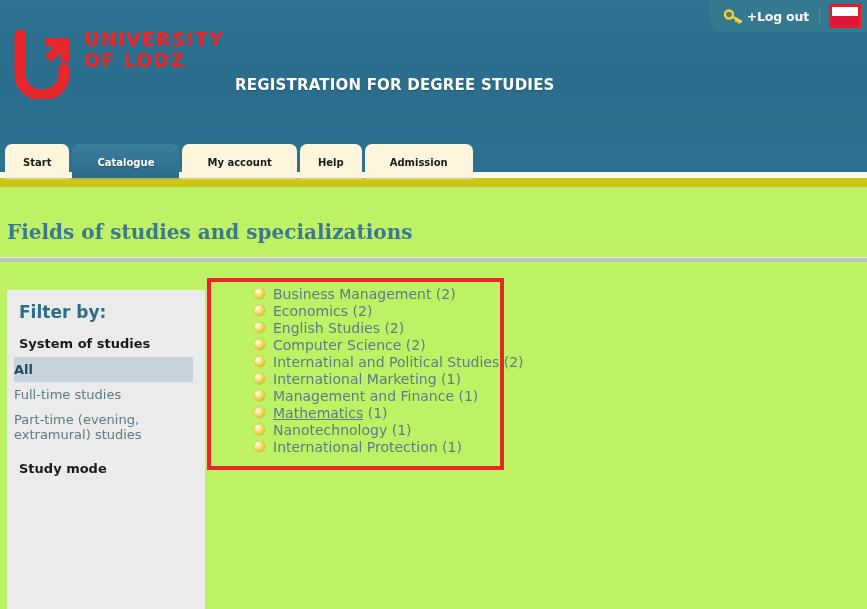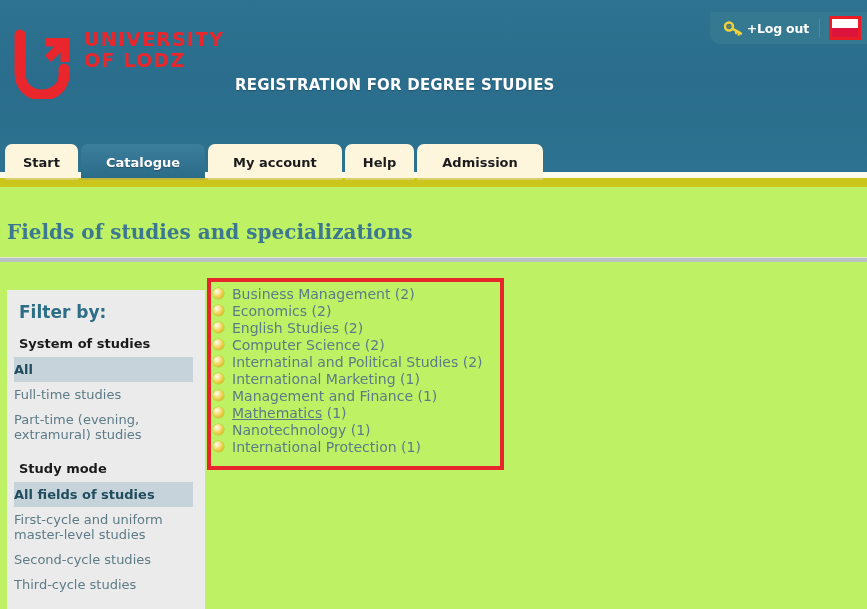--- a/index.html
+++ b/index.html
@@ -27,21 +27,21 @@
     left: 0; top: 0;
     width: 867px;
     height: 172px;
     background: linear-gradient(180deg, #2e7391 0%, #2a6d8c 45%, #2d7290 100%);
   }
 
   
   .loginbar {
     position: absolute;
     right: 0;
-    top: 12px;
+    top: 0;
     height: 32px;
     background: #34798f;
     border-radius: 0 0 0 10px;
     display: flex;
     align-items: center;
     padding: 0 6px 0 14px;
     box-sizing: border-box;
   }
   .key-icon {
     width: 20px; height: 16px;
@@ -124,21 +124,21 @@
     background: #fdf6dd;
     border-radius: 7px 7px 0 0;
     display: flex;
     align-items: center;
     justify-content: center;
     padding: 0 18px;
     margin-right: 3px;
     box-sizing: border-box;
     color: #1b1b1b;
     font-weight: bold;
-    font-size: 13px;
+    font-size: 10px;
     cursor: pointer;
     position: relative;
     box-shadow: inset 0 -2px 0 #d8d06a;
   }
   .tab.active {
     background: linear-gradient(180deg, #3b7f9c 0%, #2a6a87 100%);
     color: #ffffff;
     box-shadow: inset 0 -2px 0 #bdb43f;
     text-shadow: 0 1px 1px rgba(0,0,0,0.3);
   }
@@ -243,20 +243,21 @@
     margin: 0;
     padding: 0;
   }
   .field-item {
     display: flex;
     align-items: center;
     height: 17px;
     margin-bottom: 0px;
     font-size: 14px;
     white-space: nowrap;
+    margin-left: 41px;
   }
   .bullet {
     width: 11px;
     height: 11px;
     border-radius: 50%;
     background: radial-gradient(circle at 35% 32%, #ffffff 0%, #f5e27a 35%, #e0bf2f 72%, #c8a420 100%);
     margin-right: 8px;
     flex: 0 0 auto;
     box-shadow: 0 0 0 0.5px rgba(180,150,30,0.5);
   }
@@ -326,26 +327,20 @@
     <div class="sidebar">
       <div class="filter-heading">Filter by:</div>
       <div id="filter-groups">
           <div class="group-heading">System of studies</div>
           <ul class="filter-list">
             <li class="filter-item selected">All</li>
             <li class="filter-item">Full-time studies</li>
             <li class="filter-item">Part-time (evening, extramural) studies</li>
           </ul>
           <div class="group-heading">Study mode</div>
-          <ul class="filter-list">
-            <li class="filter-item selected">All fields of studies</li>
-            <li class="filter-item">First-cycle and uniform master-level studies</li>
-            <li class="filter-item">Second-cycle studies</li>
-            <li class="filter-item">Third-cycle studies</li>
-          </ul>
         </div>
     </div>
 
     <div class="results-box"></div>
     <ul class="fields-list" id="fields-list">
         <li class="field-item">
           <span class="bullet"></span>
           <a href="#" class="field-link">Business Management</a>
           <span class="field-count">&nbsp;(2)</span>
         </li>

